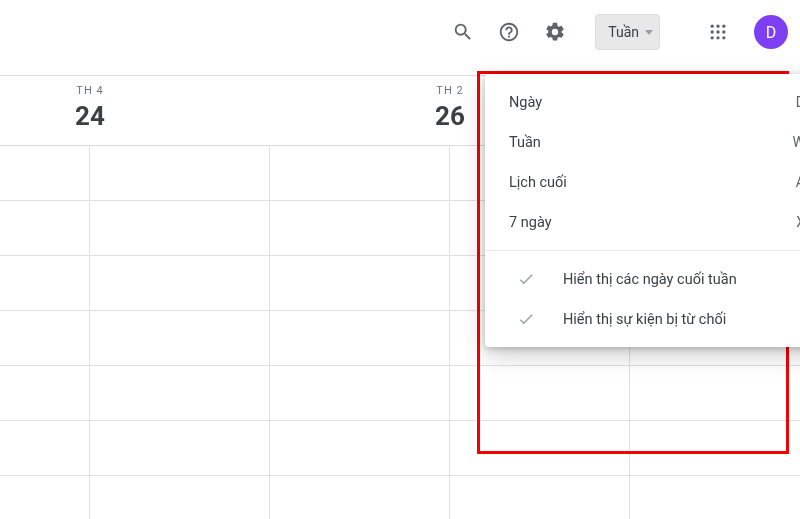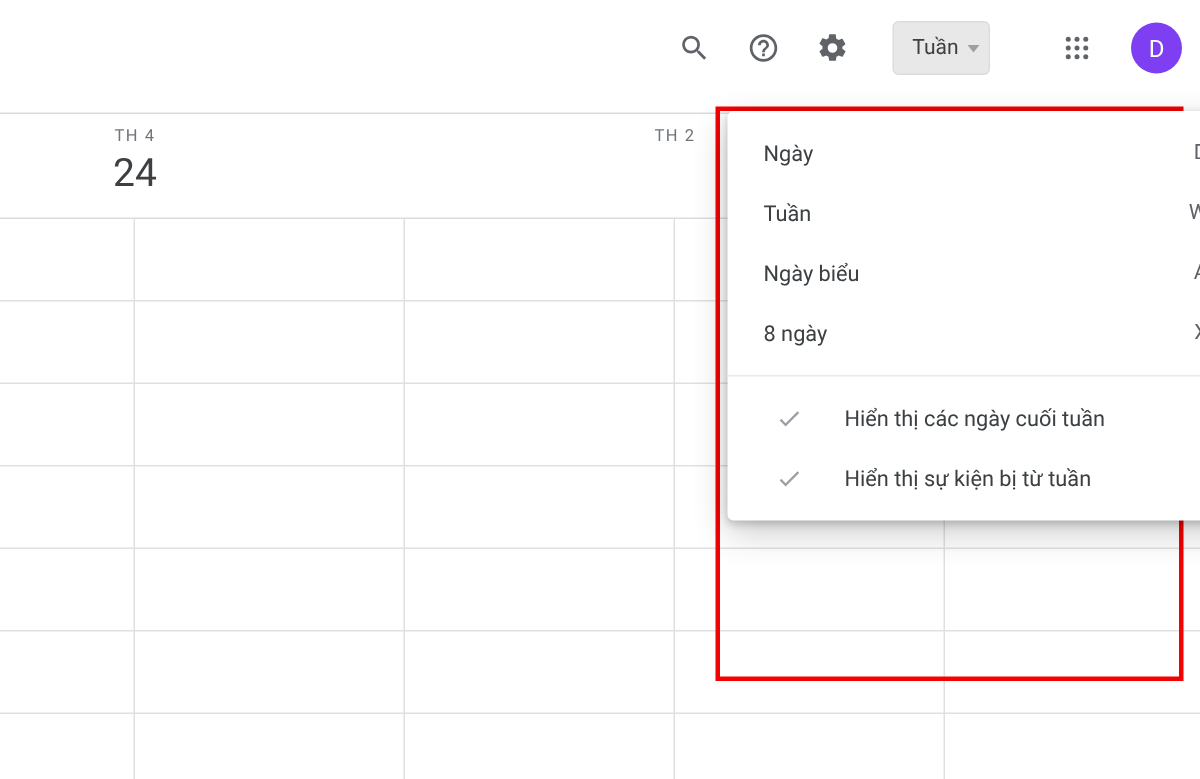--- a/index.html
+++ b/index.html
@@ -85,21 +85,21 @@
   }
   .cal-head .dow {
     font-size: 11px;
     letter-spacing: 1px;
     color: #70757a;
   }
   .cal-head .num {
     margin-top: 4px;
     font-size: 26px;
     color: #3c4043;
-    font-weight: 400;
+    font-weight: 700;
   }
   .cal-body {
     display: grid;
     grid-template-columns: 90px 180px 180px 180px 180px;
     grid-auto-rows: 55px;
   }
   .cal-body .slot {
     border-right: 1px solid #e0e0e0;
     border-bottom: 1px solid #e0e0e0;
   }
@@ -194,20 +194,21 @@
 <div class="cal">
   <div class="cal-head">
     <div class="cell">
       <div class="dow">TH 4</div>
       <div class="num">24</div>
     </div>
     <div class="cell">
     </div>
     <div class="cell">
       <div class="dow">TH 2</div>
+      <div class="num">26</div>
     </div>
     <div class="cell">
       <div class="dow"></div>
       <div class="num"></div>
     </div>
   </div>
   <div class="cal-body">
 
     <div class="slot time"></div>
       <div class="slot"></div>
@@ -252,33 +253,33 @@
 <div class="menu">
   <div class="menu-item">
     <span class="label">Ngày</span>
     <span class="shortcut">D</span>
   </div>
   <div class="menu-item">
     <span class="label">Tuần</span>
     <span class="shortcut">W</span>
   </div>
   <div class="menu-item">
-    <span class="label">Ngày biểu</span>
+    <span class="label">Lịch cuối</span>
     <span class="shortcut">A</span>
   </div>
   <div class="menu-item">
-    <span class="label">8 ngày</span>
+    <span class="label">7 ngày</span>
     <span class="shortcut">X</span>
   </div>
   <div class="menu-sep"></div>
   <div class="menu-chk">
     <svg viewBox="0 0 24 24">
         <path d="M9 16.17l-3.88-3.88L3.7 13.7 9 19l12-12-1.41-1.41z"></path>
       </svg>
     <span>Hiển thị các ngày cuối tuần</span>
   </div>
   <div class="menu-chk">
     <svg viewBox="0 0 24 24">
         <path d="M9 16.17l-3.88-3.88L3.7 13.7 9 19l12-12-1.41-1.41z"></path>
       </svg>
-    <span>Hiển thị sự kiện bị từ tuần</span>
+    <span>Hiển thị sự kiện bị từ chối</span>
   </div>
 </div>
 
 </body></html>

